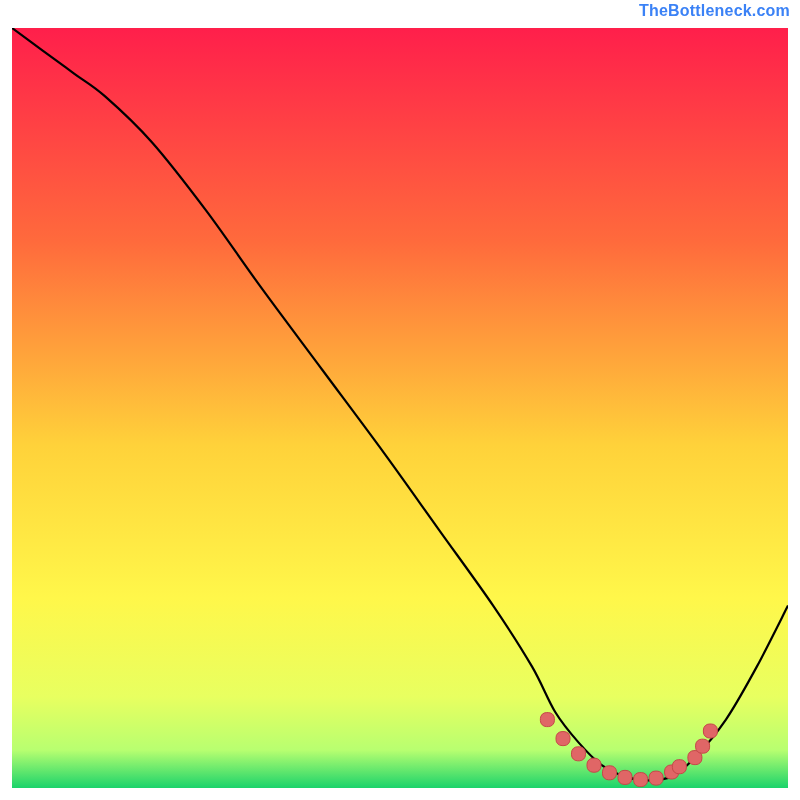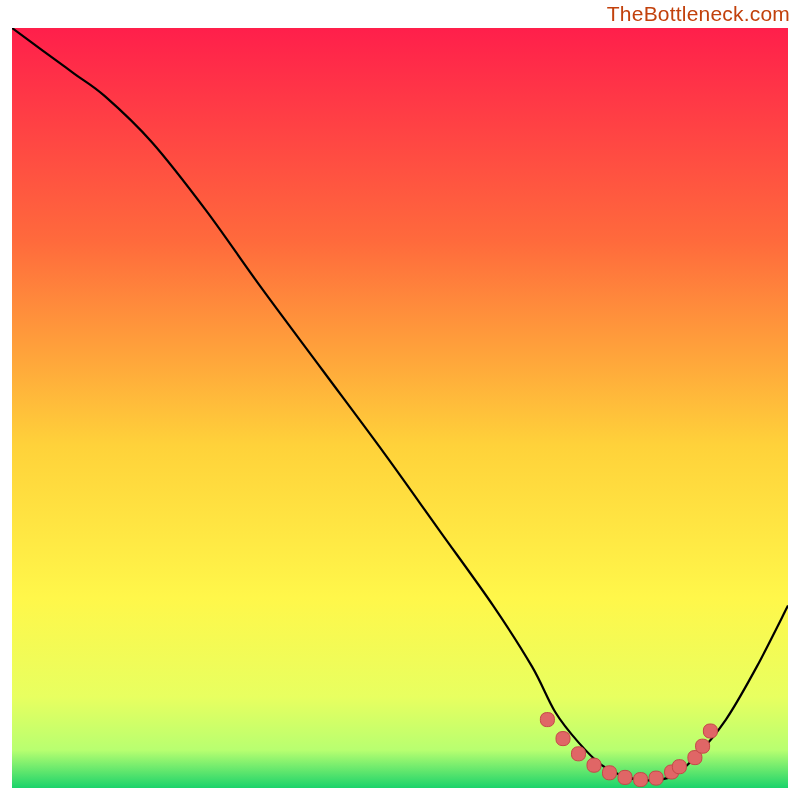--- a/index.html
+++ b/index.html
@@ -13,23 +13,23 @@
   }
   .stage {
     position: relative;
     width: 800px;
     height: 800px;
   }
   .watermark {
     position: absolute;
     top: 2px;
     right: 10px;
-    font-size: 21px;
-    font-weight: 400;
-    color: #c2410c;
+    font-size: 16px;
+    font-weight: 700;
+    color: #3b82f6;
     letter-spacing: 0.2px;
     z-index: 5;
   }
   .plot {
     position: absolute;
     left: 12px;
     top: 28px;
     width: 776px;
     height: 760px;
   }

